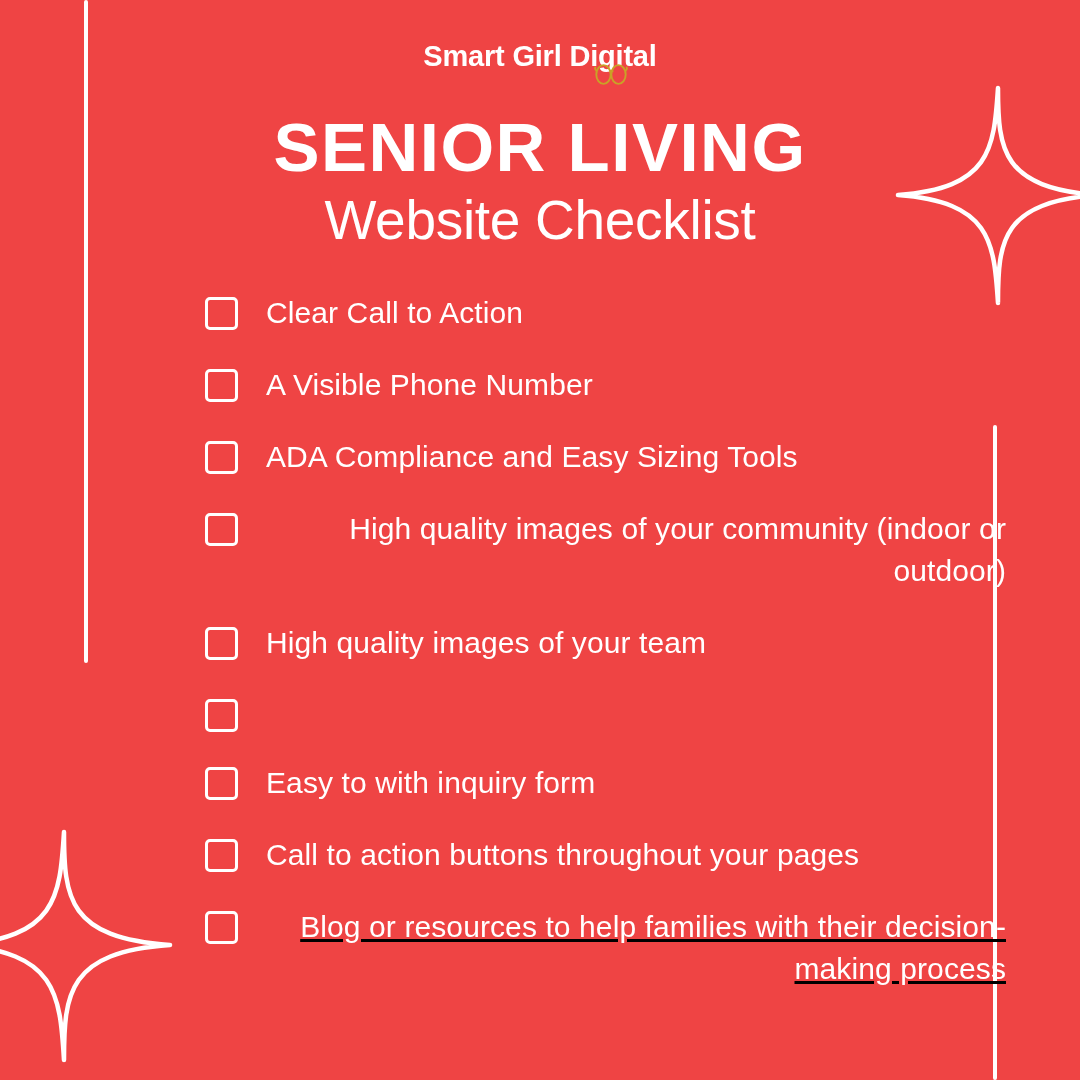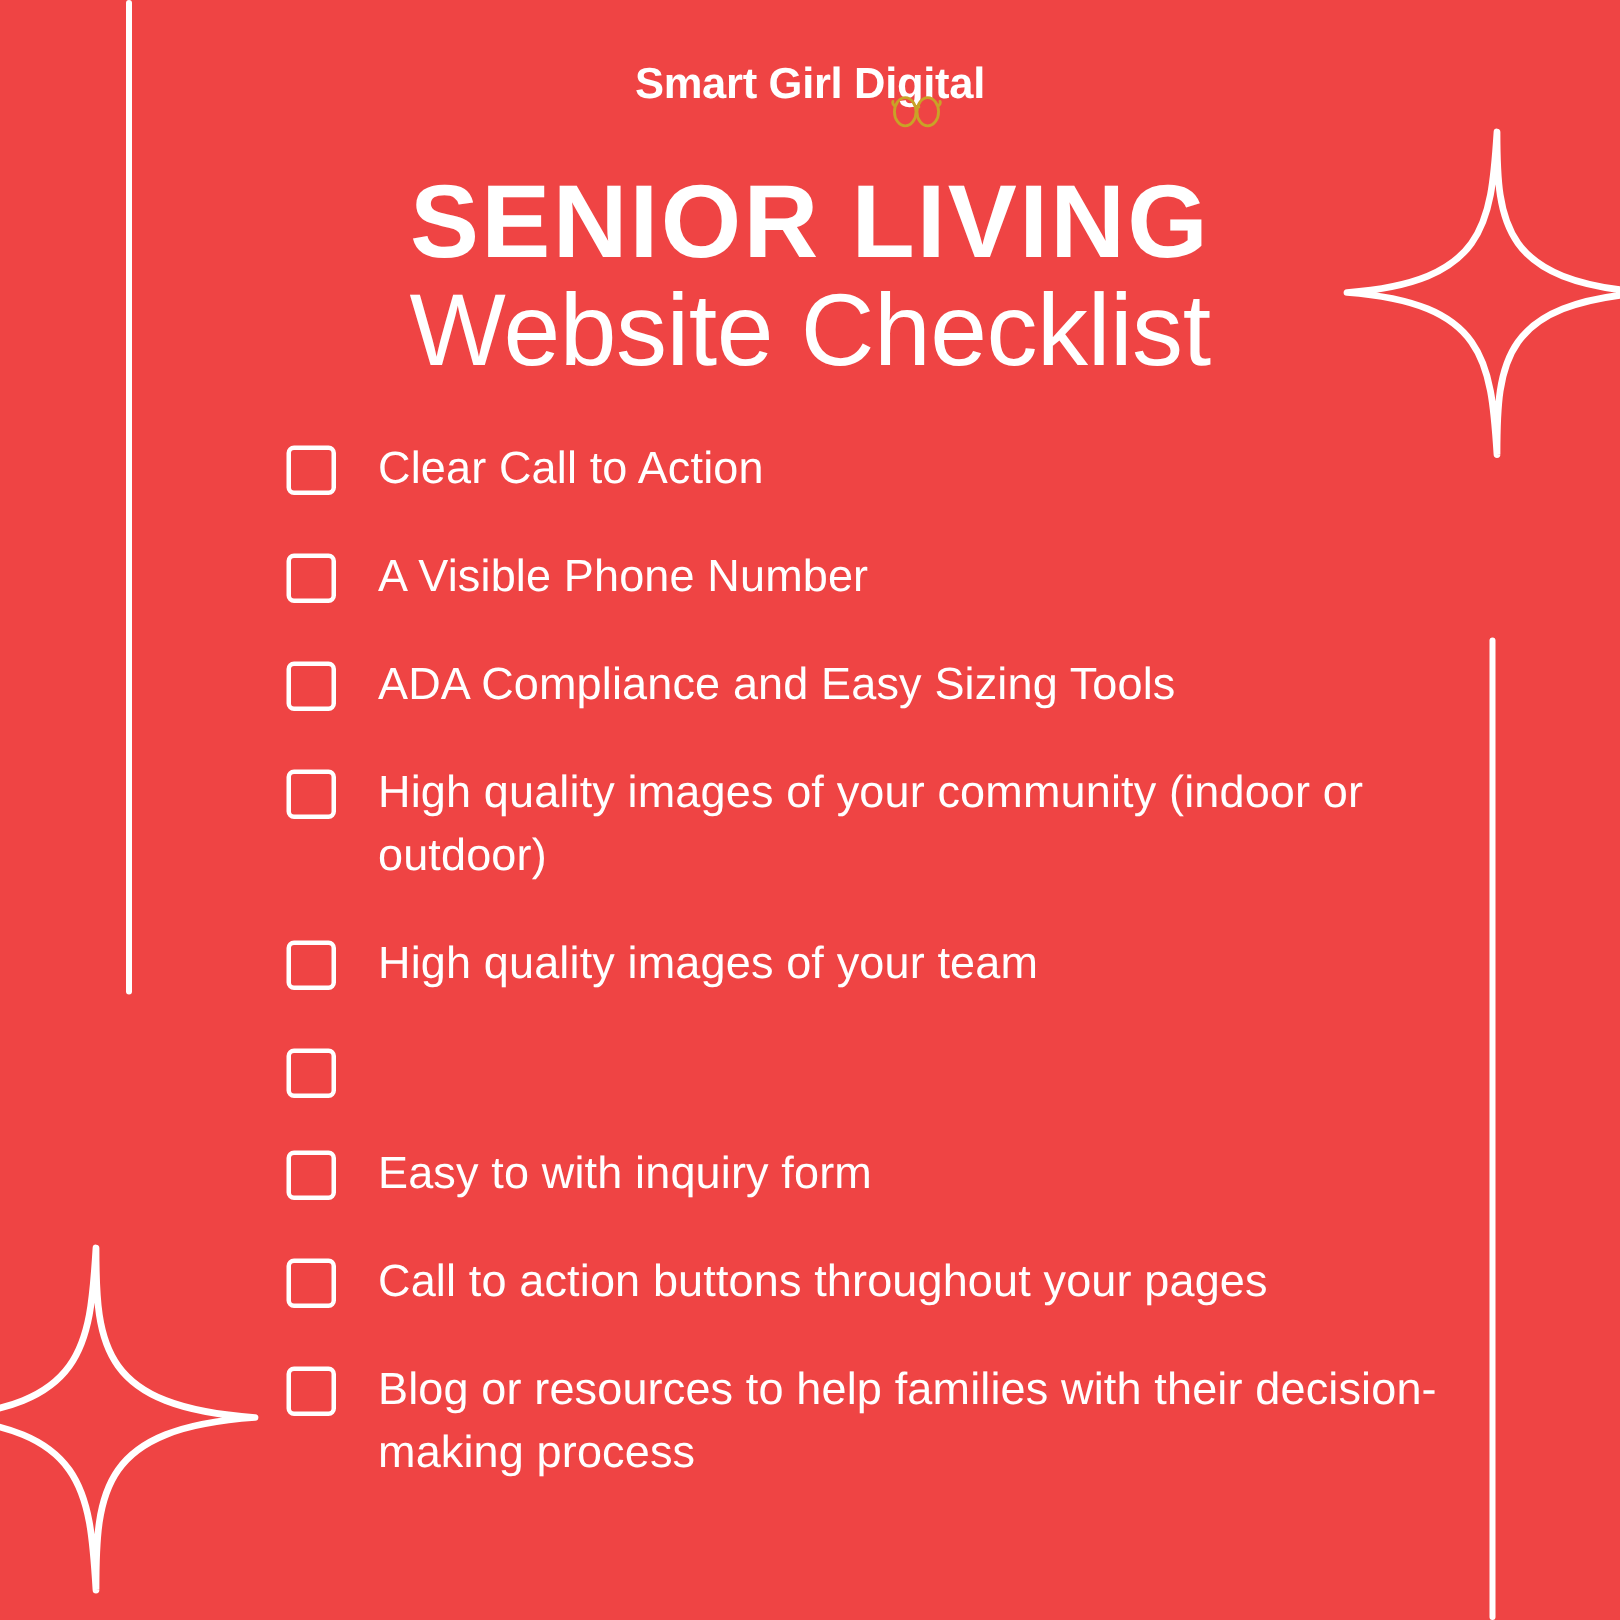--- a/index.html
+++ b/index.html
@@ -65,41 +65,42 @@
     font-weight:bold;
     letter-spacing:1.5px;
     color:#ffffff;
     line-height:88px;
     white-space:nowrap;
   }
   .subtitle {
     position:absolute;
     left:0; right:0; top:188px;
     text-align:center;
-    font-size:68px;
+    font-size:55px;
     font-weight:normal;
     letter-spacing:-0.3px;
     color:#ffffff;
     line-height:64px;
     white-space:nowrap;
   }
 
   
   .checklist {
     position:absolute;
-    left:191px;
+    left:205px;
     top:292px;
     width:830px;
+    text-align:right;
   }
   .check-item {
     display:flex;
     align-items:flex-start;
     margin-bottom:30px;
   }
-  .check-item:last-child { margin-bottom:0; }
+  .check-item:last-child { margin-bottom:0;text-decoration:underline; }
 
   .checkbox {
     flex:0 0 auto;
     width:33px;
     height:33px;
     border:3px solid #ffffff;
     border-radius:5px;
     margin-top:5px;
   }
   .check-label {

